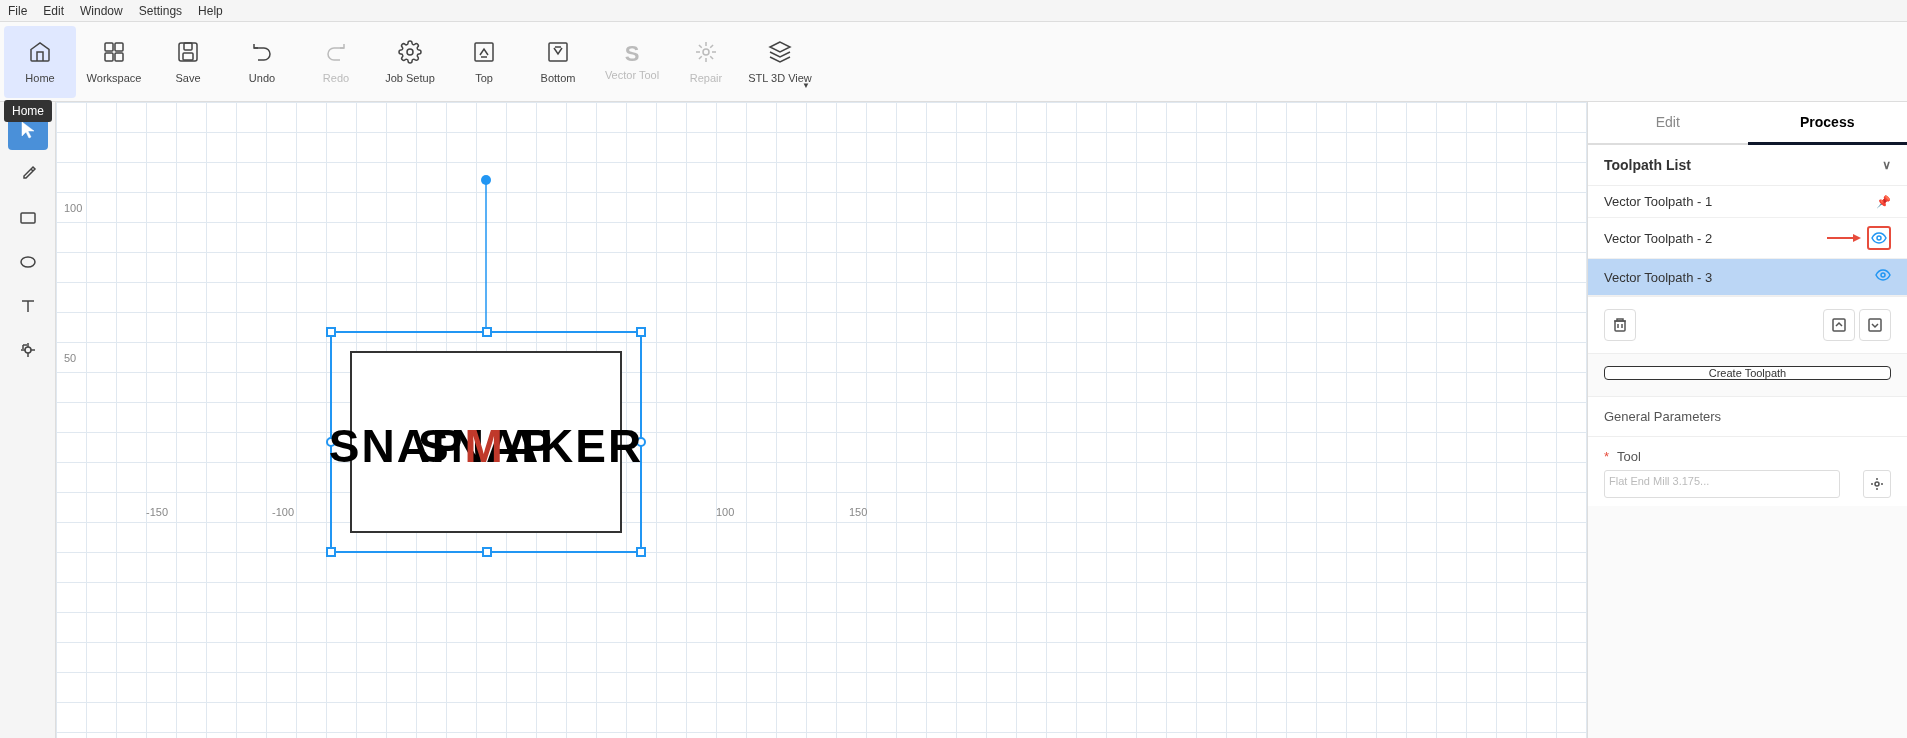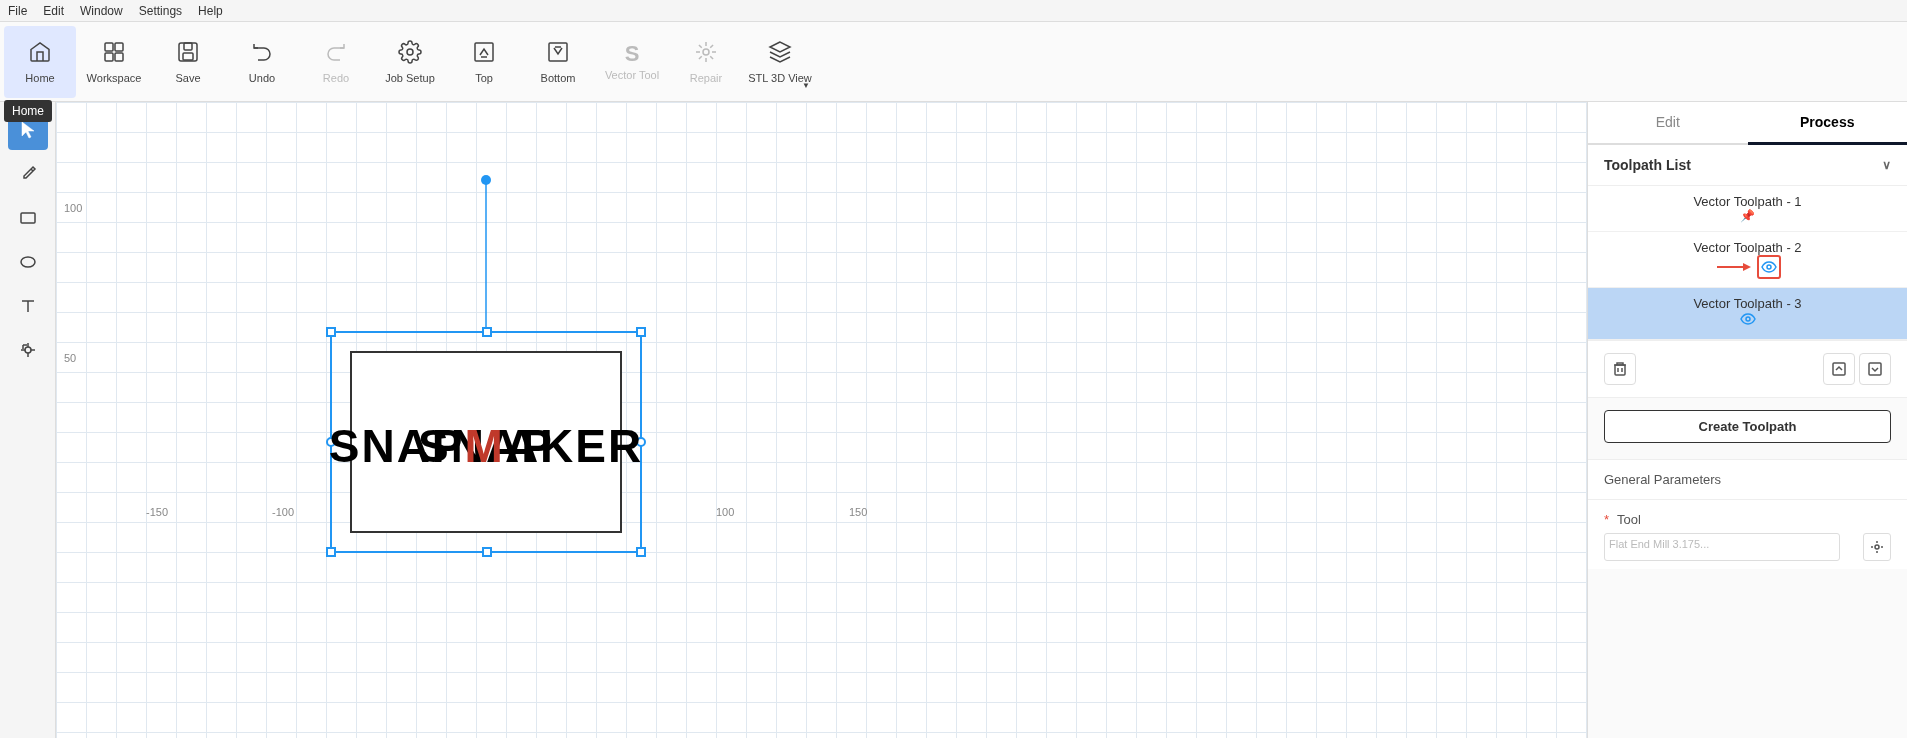--- a/index.html
+++ b/index.html
@@ -94,21 +94,20 @@
       display: flex; align-items: center; justify-content: space-between;
       padding: 12px 16px; font-size: 14px; font-weight: bold; color: #333;
       border-bottom: 1px solid #eee;
     }
     .section-chevron { font-size: 12px; color: #666; cursor: pointer; }
 
     .toolpath-item {
       display: flex; align-items: center; justify-content: space-between;
       padding: 8px 16px; font-size: 13px; color: #333; border-bottom: 1px solid #f0f0f0;
       cursor: pointer;
-      flex-direction: column;
     }
     .toolpath-item.selected { background: #bbd6f5; }
     .eye-icon { font-size: 16px; color: #666; cursor: pointer; }
     .eye-icon.visible { color: #2196F3; }
     .pin-icon { font-size: 12px; color: #999; }
 
     
     .arrow-indicator {
       display: flex; align-items: center; gap: 4px;
     }
@@ -120,23 +119,23 @@
       background: white;
     }
     .icon-btn {
       width: 32px; height: 32px; display: flex; align-items: center; justify-content: center;
       cursor: pointer; border: 1px solid #ddd; border-radius: 4px; background: white;
       font-size: 14px; color: #555;
     }
     .icon-btn-group { display: flex; gap: 4px; }
 
     .create-toolpath-btn {
-      width: calc(100% - 32px); margin: 12px 16px; padding: 8px;
+      width: calc(100% - 32px); margin: 12px 16px; 
       border: 1px solid #333; border-radius: 4px; background: white;
-      font-size: 13px; cursor: pointer; color: #333; text-align: center; font-weight: bold;
+      font-size: 11px; cursor: pointer; color: #333; text-align: center;
     }
 
     
     .gen-params {
       padding: 12px 16px; font-size: 13px; color: #555; border-top: 1px solid #eee;
       background: white; margin-top: 4px;
     }
     .tool-section {
       padding: 8px 16px; font-size: 13px; color: #555; background: white;
       border-top: 1px solid #eee;

